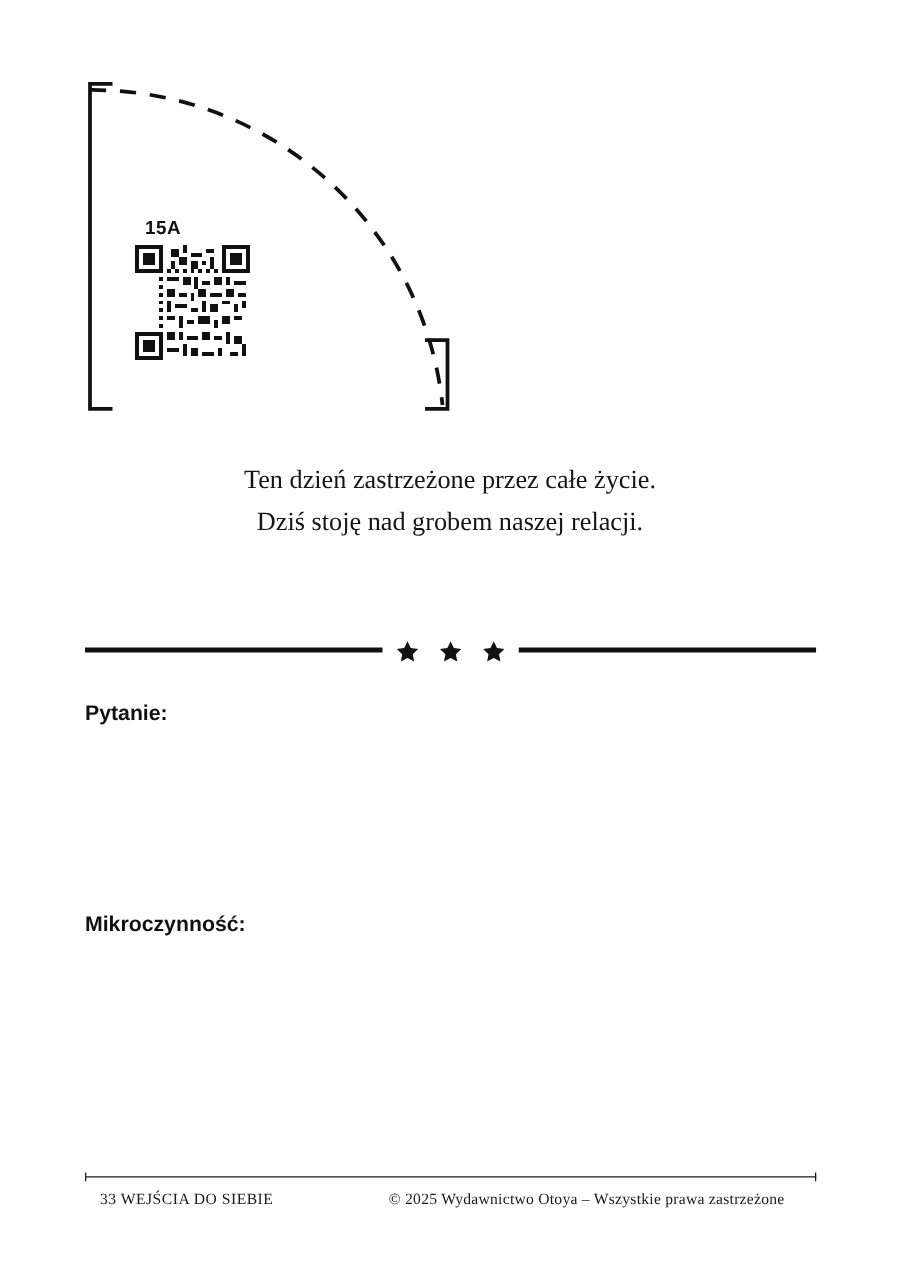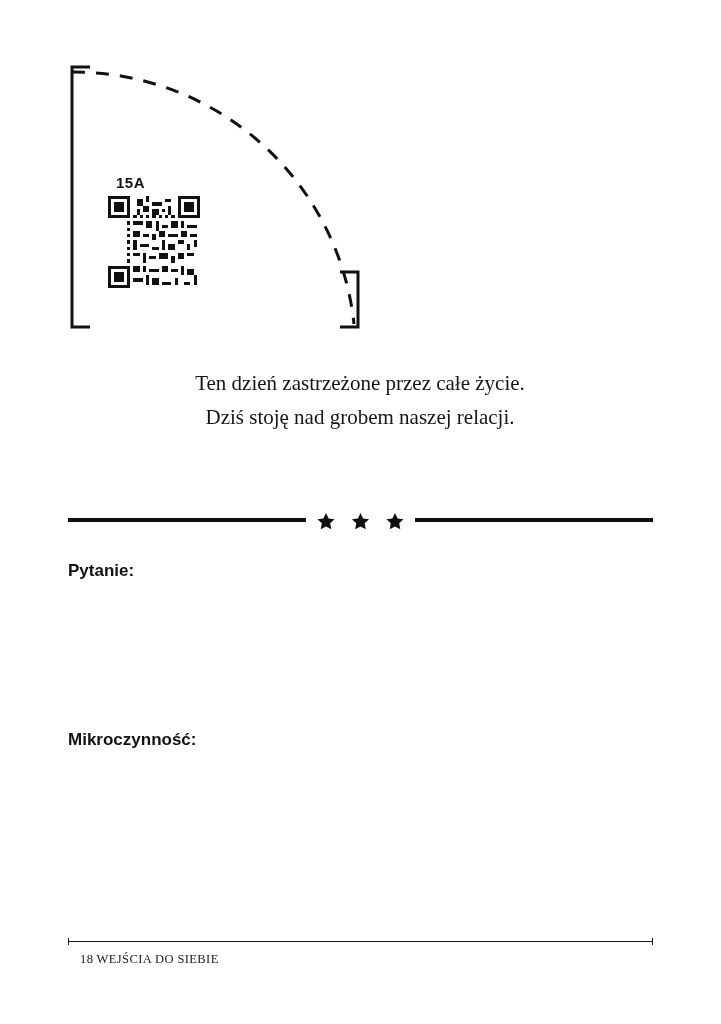--- a/index.html
+++ b/index.html
@@ -282,15 +282,16 @@
     <polygon points="258,5 260.6,10.4 266.5,11.2 262.2,15.3 263.3,21.2 258,18.4 252.7,21.2 253.8,15.3 249.5,11.2 255.4,10.4" fill="#111111"></polygon>
     <polygon points="292.5,5 295.1,10.4 301,11.2 296.7,15.3 297.8,21.2 292.5,18.4 287.2,21.2 288.3,15.3 284,11.2 289.9,10.4" fill="#111111"></polygon>
     <polygon points="327,5 329.6,10.4 335.5,11.2 331.2,15.3 332.3,21.2 327,18.4 321.7,21.2 322.8,15.3 318.5,11.2 324.4,10.4" fill="#111111"></polygon>
   </svg>
 
   <div class="block-label" id="question-label">Pytanie:</div>
 
   <div class="block-label" id="micro-label">Mikroczynność:</div>
 
   <div class="footer-rule"></div>
-  <div class="footer-left">18 WEJŚCIA DO SIEBIE</div>
+  <div class="footer-left">33 WEJŚCIA DO SIEBIE</div>
+  <div class="footer-right">© 2025 Wydawnictwo Otoya – Wszystkie prawa zastrzeżone</div>
 
 </div>
 
 </body></html>

